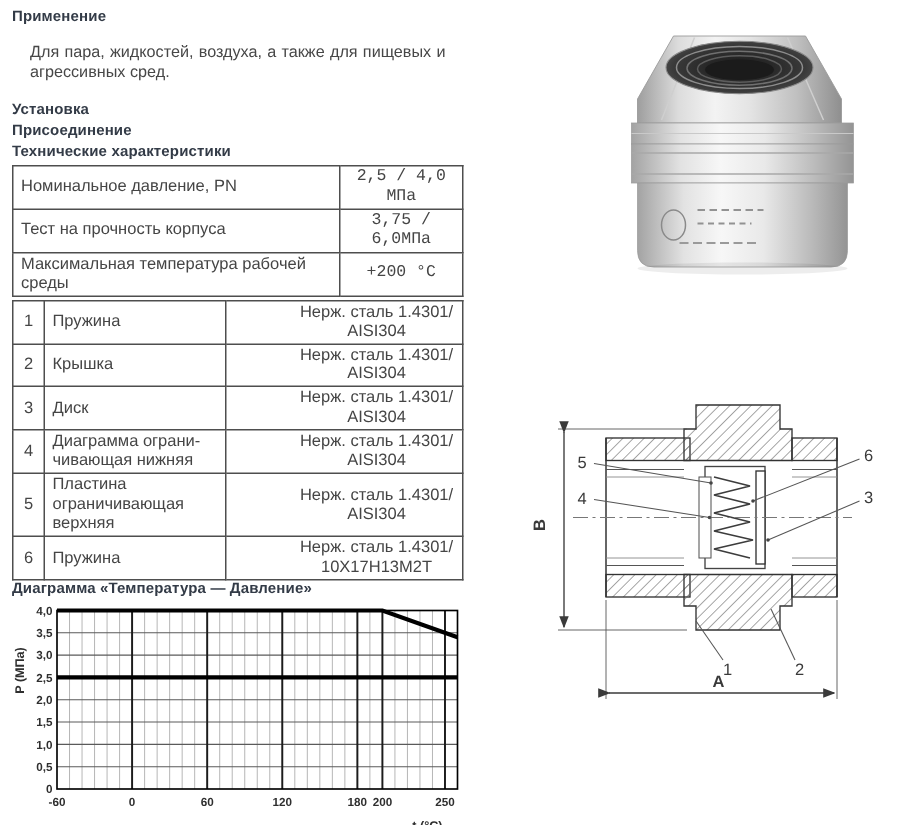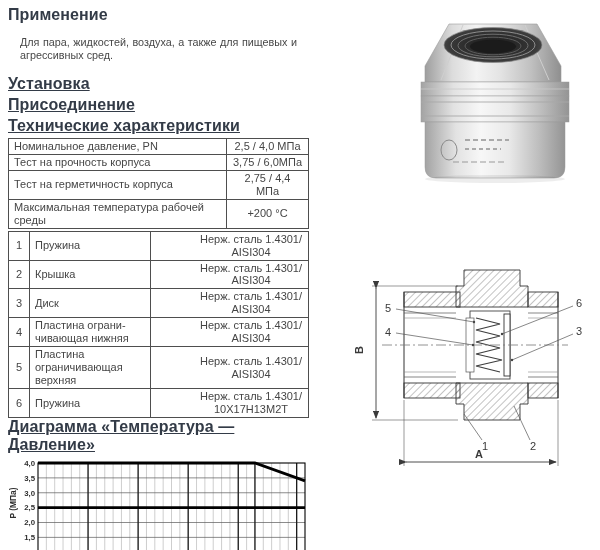--- a/index.html
+++ b/index.html
@@ -3,34 +3,34 @@
 <meta charset="utf-8">
 <style>
   * { margin:0; padding:0; box-sizing:border-box; }
   html,body { background:#fff; }
   .page {
     position:relative; width:600px; height:550px; background:#fff;
     font-family:"Liberation Sans", sans-serif; color:#464646; overflow:hidden;
   }
   .left { position:absolute; left:8px; top:6px; width:301px; }
   h3.sec {
-    font-size:16px; font-weight:bold; color:#333b47;
+    font-size:10px; font-weight:bold; color:#333b47;
     margin:0 0 3px 0; letter-spacing:.1px;
   }
-  .sec-gap { margin-top:10px;text-decoration:underline; }
+  .sec-gap { margin-top:10px; }
   p.body {
     font-size:10.8px; line-height:1.24; color:#474747; text-align:justify; margin:12px;
   }
   table.datatable {
     width:100%; border-collapse:collapse; margin-top:2px;
     font-size:11px; color:#454545;
   }
   table.datatable td { border:1px solid #4e4e4e; padding:1px 5px; line-height:1.18; }
   table.tech td.name { width:218px; }
-  table.tech td.val  { text-align:center; }
+  table.tech td.val  { text-align:center;font-family:Liberation Mono, monospace; }
   table.tech td { height:15px; }
   table.bom td.num { width:21px; text-align:center; }
   table.bom td.name { width:121px; }
   table.bom td.mat { text-align:center;padding-left:48px; }
   .chartwrap { margin-top:3px; }
   svg text.tick { font-family:"Liberation Sans",sans-serif; font-size:7.8px; font-weight:600; fill:#2f2f2f; }
   svg text.axl  { font-family:"Liberation Sans",sans-serif; font-size:8.4px; font-weight:700; fill:#2f2f2f; }
   svg text.callout { font-family:"Liberation Sans",sans-serif; font-size:11px; fill:#3a3a3a; }
   svg text.dim { font-family:"Liberation Sans",sans-serif; font-size:11px; font-weight:600; fill:#3a3a3a; }
   .photo { position:absolute; left:397px; top:12px; }
@@ -55,24 +55,20 @@
       <tbody>
         <tr>
           <td class="name">Номинальное давление, PN</td>
           <td class="val">2,5 / 4,0 МПа</td>
         </tr>
         <tr>
           <td class="name">Тест на прочность корпуса</td>
           <td class="val">3,75 / 6,0МПа</td>
         </tr>
         <tr>
-          <td class="name">Тест на герметичность корпуса</td>
-          <td class="val">2,75 / 4,4 МПа</td>
-        </tr>
-        <tr>
           <td class="name">Максимальная температура рабочей среды</td>
           <td class="val">+200 °С</td>
         </tr>
       </tbody>
     </table>
 
     <table class="datatable bom">
       <tbody>
         <tr>
           <td class="num">1</td>
@@ -84,21 +80,21 @@
           <td class="name">Крышка</td>
           <td class="mat">Нерж. сталь 1.4301/ AISI304</td>
         </tr>
         <tr>
           <td class="num">3</td>
           <td class="name">Диск</td>
           <td class="mat">Нерж. сталь 1.4301/ AISI304</td>
         </tr>
         <tr>
           <td class="num">4</td>
-          <td class="name">Пластина ограни-чивающая нижняя</td>
+          <td class="name">Диаграмма ограни-чивающая нижняя</td>
           <td class="mat">Нерж. сталь 1.4301/ AISI304</td>
         </tr>
         <tr>
           <td class="num">5</td>
           <td class="name">Пластина ограничивающая верхняя</td>
           <td class="mat">Нерж. сталь 1.4301/ AISI304</td>
         </tr>
         <tr>
           <td class="num">6</td>
           <td class="name">Пружина</td>

